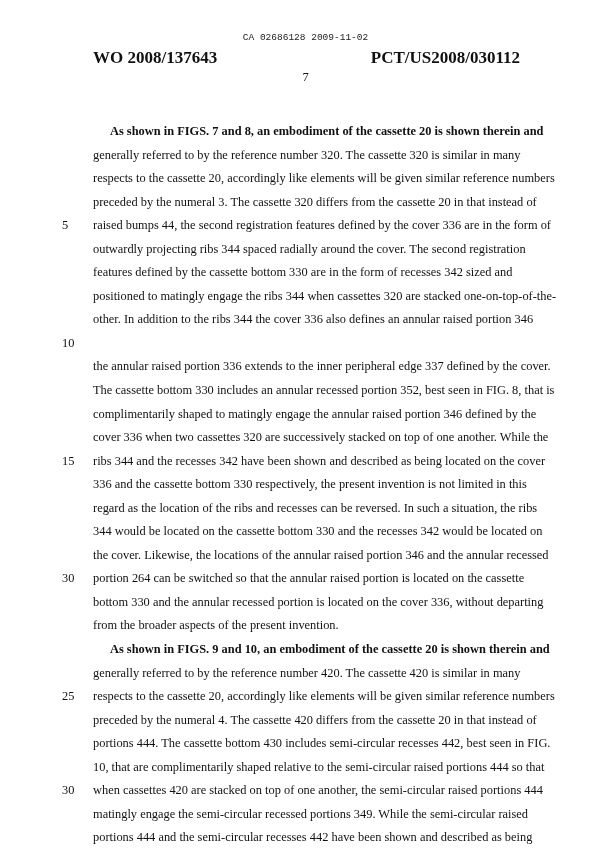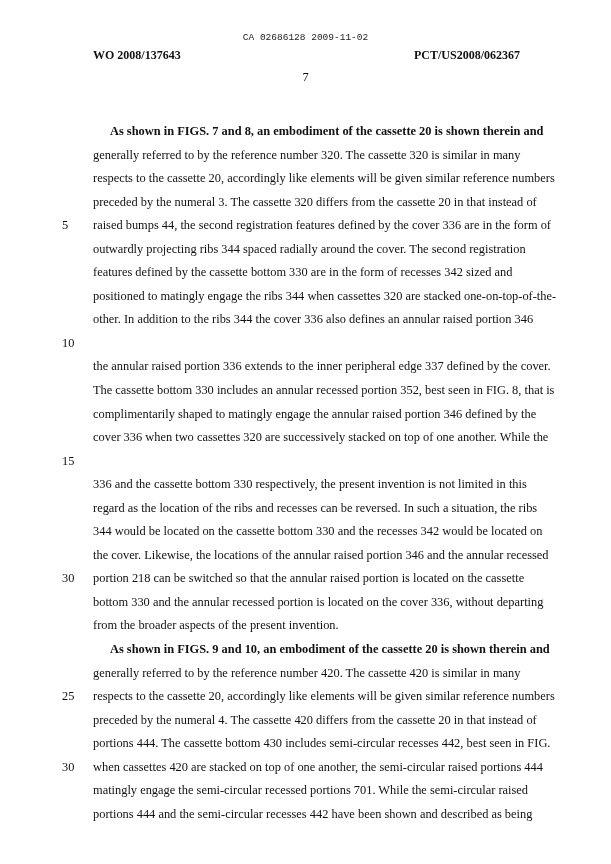--- a/index.html
+++ b/index.html
@@ -4,21 +4,21 @@
   <style>
     html, body { margin: 0; padding: 0; background: #ffffff; }
     body { width: 611px; height: 864px; position: relative; overflow: hidden; }
     .page { position: absolute; left: 0; top: 0; width: 611px; height: 728px; background: #fff; color: #111; }
     .ca-stamp {
       position: absolute; top: 32px; left: 0; width: 611px; text-align: center;
       font-family: "Liberation Mono", "DejaVu Sans Mono", monospace; font-size: 9.5px; color: #222;
     }
     .hdr-left, .hdr-right {
       position: absolute; top: 48px;
-      font-family: "Liberation Serif", "DejaVu Serif", serif; font-weight: bold; font-size: 12px; color: #111;
+      font-family: "Liberation Serif", "DejaVu Serif", serif; font-weight: bold; font-size: 17px; color: #111;
     }
     .hdr-left { left: 93px; }
     .hdr-right { right: 91px; }
     .page-num {
       position: absolute; top: 70px; left: 0; width: 611px; text-align: center;
       font-family: "Liberation Serif", "DejaVu Serif", serif; font-size: 12.5px; color: #111;
     }
     .body-text {
       position: absolute; left: 0; top: 120px; width: 611px;
       font-family: "Liberation Serif", "DejaVu Serif", serif; font-size: 12.4px; color: #111;
@@ -27,21 +27,21 @@
     .line .txt { position: absolute; left: 93px; }
     .line.indent .txt { left: 110px; font-weight: bold; }
     .line .ln { position: absolute; left: 62px; width: 20px; }
   </style>
 </head>
 <body>
 
 <div class="page">
   <div class="ca-stamp">CA 02686128 2009-11-02</div>
   <div class="hdr-left">WO 2008/137643</div>
-  <div class="hdr-right">PCT/US2008/062367</div>
+  <div class="hdr-right">PCT/US2008/030112</div>
   <div class="page-num">7</div>
 
   <div class="body-text" id="body-text">
       <div class="line indent">
         <span class="ln"></span>
         <span class="txt">As shown in FIGS. 7 and 8, an embodiment of the cassette 20 is shown therein and</span>
       </div>
       <div class="line">
         <span class="ln"></span>
         <span class="txt">generally referred to by the reference number 320.  The cassette 320 is similar in many</span>
@@ -88,40 +88,41 @@
       <div class="line">
         <span class="ln"></span>
         <span class="txt">complimentarily shaped to matingly engage the annular raised portion 346 defined by the</span>
       </div>
       <div class="line">
         <span class="ln"></span>
         <span class="txt">cover 336 when two cassettes 320 are successively stacked on top of one another.  While the</span>
       </div>
       <div class="line">
         <span class="ln">15</span>
+        <span class="txt">ribs 344 and the recesses 342 have been shown and described as being located on the cover</span>
       </div>
       <div class="line">
         <span class="ln"></span>
         <span class="txt">336 and the cassette bottom 330 respectively, the present invention is not limited in this</span>
       </div>
       <div class="line">
         <span class="ln"></span>
         <span class="txt">regard as the location of the ribs and recesses can be reversed.  In such a situation, the ribs</span>
       </div>
       <div class="line">
         <span class="ln"></span>
         <span class="txt">344 would be located on the cassette bottom 330 and the recesses 342 would be located on</span>
       </div>
       <div class="line">
         <span class="ln"></span>
         <span class="txt">the cover.  Likewise, the locations of the annular raised portion 346 and the annular recessed</span>
       </div>
       <div class="line">
         <span class="ln">30</span>
-        <span class="txt">portion 218 can be switched so that the annular raised portion is located on the cassette</span>
+        <span class="txt">portion 264 can be switched so that the annular raised portion is located on the cassette</span>
       </div>
       <div class="line">
         <span class="ln"></span>
         <span class="txt">bottom 330 and the annular recessed portion is located on the cover 336, without departing</span>
       </div>
       <div class="line">
         <span class="ln"></span>
         <span class="txt">from the broader aspects of the present invention.</span>
       </div>
       <div class="line indent">
@@ -138,25 +139,29 @@
       </div>
       <div class="line">
         <span class="ln"></span>
         <span class="txt">preceded by the numeral 4.  The cassette 420 differs from the cassette 20 in that instead of</span>
       </div>
       <div class="line">
         <span class="ln"></span>
         <span class="txt">portions 444.  The cassette bottom 430 includes semi-circular recesses 442, best seen in FIG.</span>
       </div>
       <div class="line">
+        <span class="ln"></span>
+        <span class="txt">10, that are complimentarily shaped relative to the semi-circular raised portions 444 so that</span>
+      </div>
+      <div class="line">
         <span class="ln">30</span>
         <span class="txt">when cassettes 420 are stacked on top of one another, the semi-circular raised portions 444</span>
       </div>
       <div class="line">
         <span class="ln"></span>
-        <span class="txt">matingly engage the semi-circular recessed portions 701.  While the semi-circular raised</span>
+        <span class="txt">matingly engage the semi-circular recessed portions 349.  While the semi-circular raised</span>
       </div>
       <div class="line">
         <span class="ln"></span>
         <span class="txt">portions 444 and the semi-circular recesses 442 have been shown and described as being</span>
       </div>
     </div>
 </div>
 
 </body></html>

